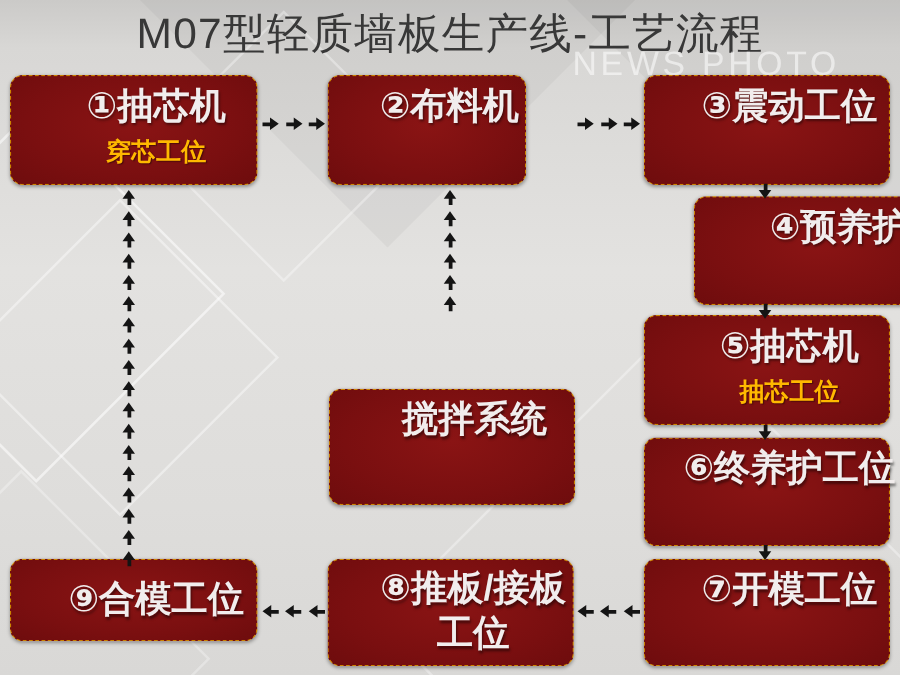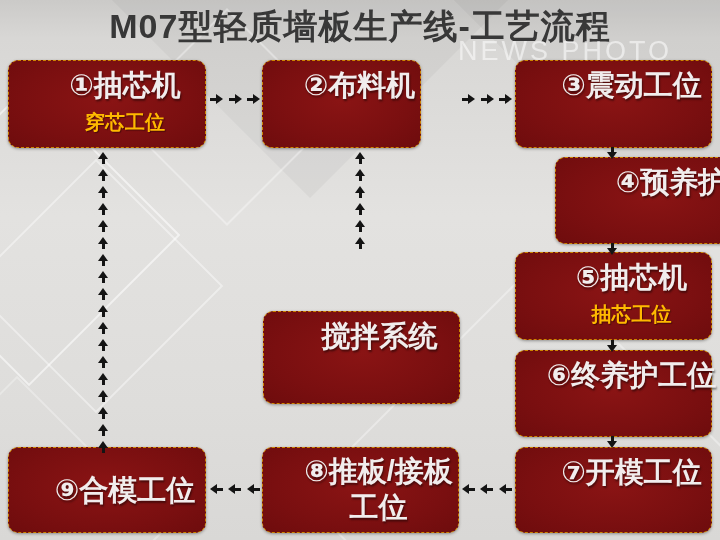--- a/index.html
+++ b/index.html
@@ -16,21 +16,21 @@
   #d1 { left:-78px; top:128px; width:210px; height:210px; }
   #d2 { left:6px;   top:196px; width:176px; height:176px; border-color:rgba(255,255,255,0.42); }
   #d3 { left:370px; top:330px; width:330px; height:330px; }
   #d4 { left:170px; top:-140px; width:280px; height:280px; }
   #d5 { left:520px; top:-160px; width:320px; height:320px; }
   #d6 { left:-90px; top:420px; width:210px; height:210px; border-color:rgba(255,255,255,0.30); }
   #d7 { left:150px; top:40px;  width:150px; height:150px; border-color:rgba(255,255,255,0.35); }
 
   .title {
     position:absolute; left:0; right:0; top:4px; text-align:center; z-index:3;
-    font-size:34px; font-weight:bold; color:#383838; letter-spacing:1px;
+    font-size:34px; font-weight:normal; color:#383838; letter-spacing:1px;
   }
   .wm { position:absolute; z-index:6; color:rgba(255,255,255,0.55); font-weight:normal; pointer-events:none; }
   #wm-top    { left:458px; top:36px;  font-size:27px; letter-spacing:3px; }
   #wm-bottom { left:424px; top:468px; font-size:27px; letter-spacing:4px; color:rgba(255,255,255,0.48); }
 
   .node {
     position:absolute; z-index:2; box-sizing:border-box;
     background:radial-gradient(ellipse at 50% 45%, #8A1414 0%, #7A0F10 62%, #6E0C0D 100%);
     border:1px dashed #CC8400; border-radius:10px;
     display:flex; flex-direction:column; align-items:center;
@@ -47,21 +47,21 @@
   }
   
   #n1 { left:8px;   top:60px;  width:198px; height:88px; }
   #n2 { left:262px; top:60px;  width:159px; height:88px; }
   #n3 { left:515px; top:60px;  width:197px; height:88px; }
   #n4 { left:515px; top:157px; width:197px; height:87px;margin-left:40px; }
   #n5 { left:515px; top:252px; width:197px; height:88px; }
   #n6 { left:515px; top:350px; width:197px; height:87px; }
   #n7 { left:515px; top:447px; width:197px; height:86px; }
   #n8 { left:262px; top:447px; width:197px; height:86px; }
-  #n9 { left:8px;   top:447px; width:198px; height:86px; }
+  #n9 { left:8px;   top:447px; width:198px; height:66px; }
   #nm { left:263px; top:271px; width:197px; height:93px;margin-top:40px; }
   #n8 .nlabel { line-height:36px; }
 
   
   .ar { position:absolute; z-index:2; display:flex; align-items:center; justify-content:center; }
   .ar i { display:block; position:relative; }
   .ar-r { flex-direction:row; gap:6px; }
   .ar-r i { width:13px; height:10px; }
   .ar-r i::before { content:""; position:absolute; left:0; top:3.5px; width:7px; height:3px; background:#141414; }
   .ar-r i::after  { content:""; position:absolute; left:6px; top:0; width:0; height:0;

